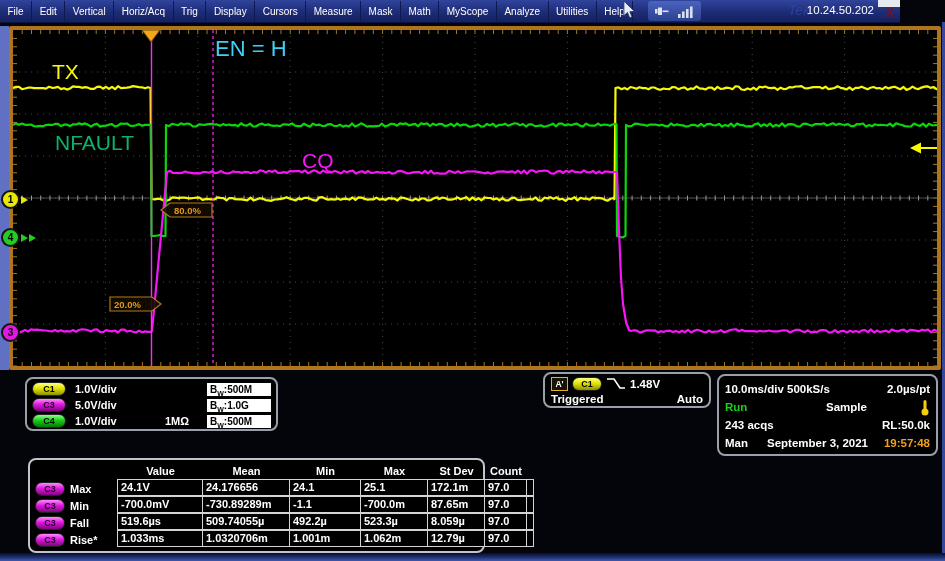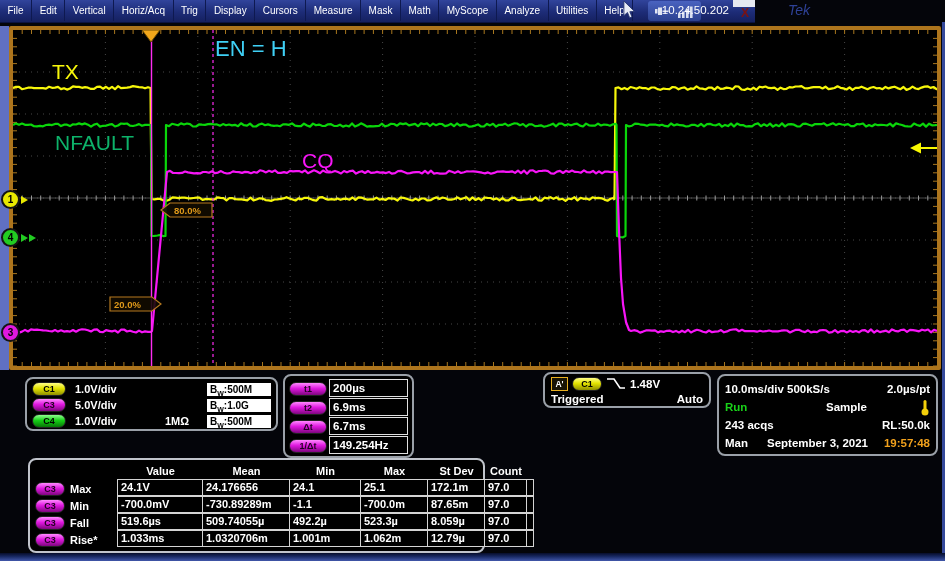--- a/index.html
+++ b/index.html
@@ -1,21 +1,21 @@
 <!DOCTYPE html>
 <html><head>
 <meta charset="utf-8">
 <style>
   html,body{margin:0;padding:0;background:#222;}
   #screen{position:relative;width:945px;height:561px;background:#04050a;overflow:hidden;
           font-family:"Liberation Sans",sans-serif;-webkit-font-smoothing:antialiased;}
   
-  .menubar{position:absolute;left:0;top:0;width:755px;height:22px;
+  .menubar{position:absolute;left:0;top:0;width:900px;height:22px;
     background:linear-gradient(180deg,#31449c 0%,#1d2c77 55%,#15205f 100%);
-    border-bottom:1px solid #0a1240;display:flex;align-items:flex-start;}
+    border-bottom:1px solid #0a1240;display:flex;align-items:center;}
   #menu-items{display:flex;}
   .menu-item{color:#fff;font-size:10px;line-height:21px;padding:0 7.5px;
     border-right:1px solid #0e1950;cursor:default;white-space:nowrap;}
   .mb-cursor{position:absolute;left:622px;top:1px;}
   .tray{position:absolute;left:648px;top:1px;height:18px;display:flex;gap:7px;align-items:center;
     background:linear-gradient(180deg,#4a63c0,#2c418f);border-radius:3px;padding:1px 6px;}
   .tek-brand{position:absolute;left:788px;top:2px;font-size:14px;font-weight:normal;font-style:italic;color:#2e4196;}
   .ip-text{position:absolute;right:26px;top:4px;font-size:11.5px;color:#fff;}
   .corner-white{position:absolute;right:0;top:0;width:22px;height:7px;background:#e6e9f0;}
   .close-x{position:absolute;right:6px;top:7px;color:#7c1212;font-size:12px;font-weight:bold;line-height:12px;}
@@ -202,38 +202,20 @@
       </div>
       <div class="ch-row">
         <span class="badge b-green">C4</span>
         <span class="ch-scale">1.0V/div</span>
         <span class="ch-sp"></span>
         <span class="ch-imp">1MΩ</span>
         <span class="bwbox">B<sub>W</sub>:500M</span>
       </div>
     </div>
 
-  <div class="panel cur-panel" id="cur-panel">
-      <div class="cur-row">
-        <span class="badge b-magenta cur-badge">t1</span>
-        <span class="cur-val">200µs</span>
-      </div>
-      <div class="cur-row">
-        <span class="badge b-magenta cur-badge">t2</span>
-        <span class="cur-val">6.9ms</span>
-      </div>
-      <div class="cur-row">
-        <span class="badge b-magenta cur-badge">Δt</span>
-        <span class="cur-val">6.7ms</span>
-      </div>
-      <div class="cur-row">
-        <span class="badge b-magenta cur-badge">1/Δt</span>
-        <span class="cur-val">149.254Hz</span>
-      </div>
-    </div>
 
   <div class="panel trig-panel">
     <div class="trig-row">
       <span class="abadge">A'</span>
       <span class="badge b-yellow" style="min-width:28px;">C1</span>
       <svg width="20" height="13">
           <path d="M1,2 H8 L14,11 H19" stroke="#fff" stroke-width="1.6" fill="none"></path>
         </svg>
       <span class="wtext">1.48V</span>
     </div>

